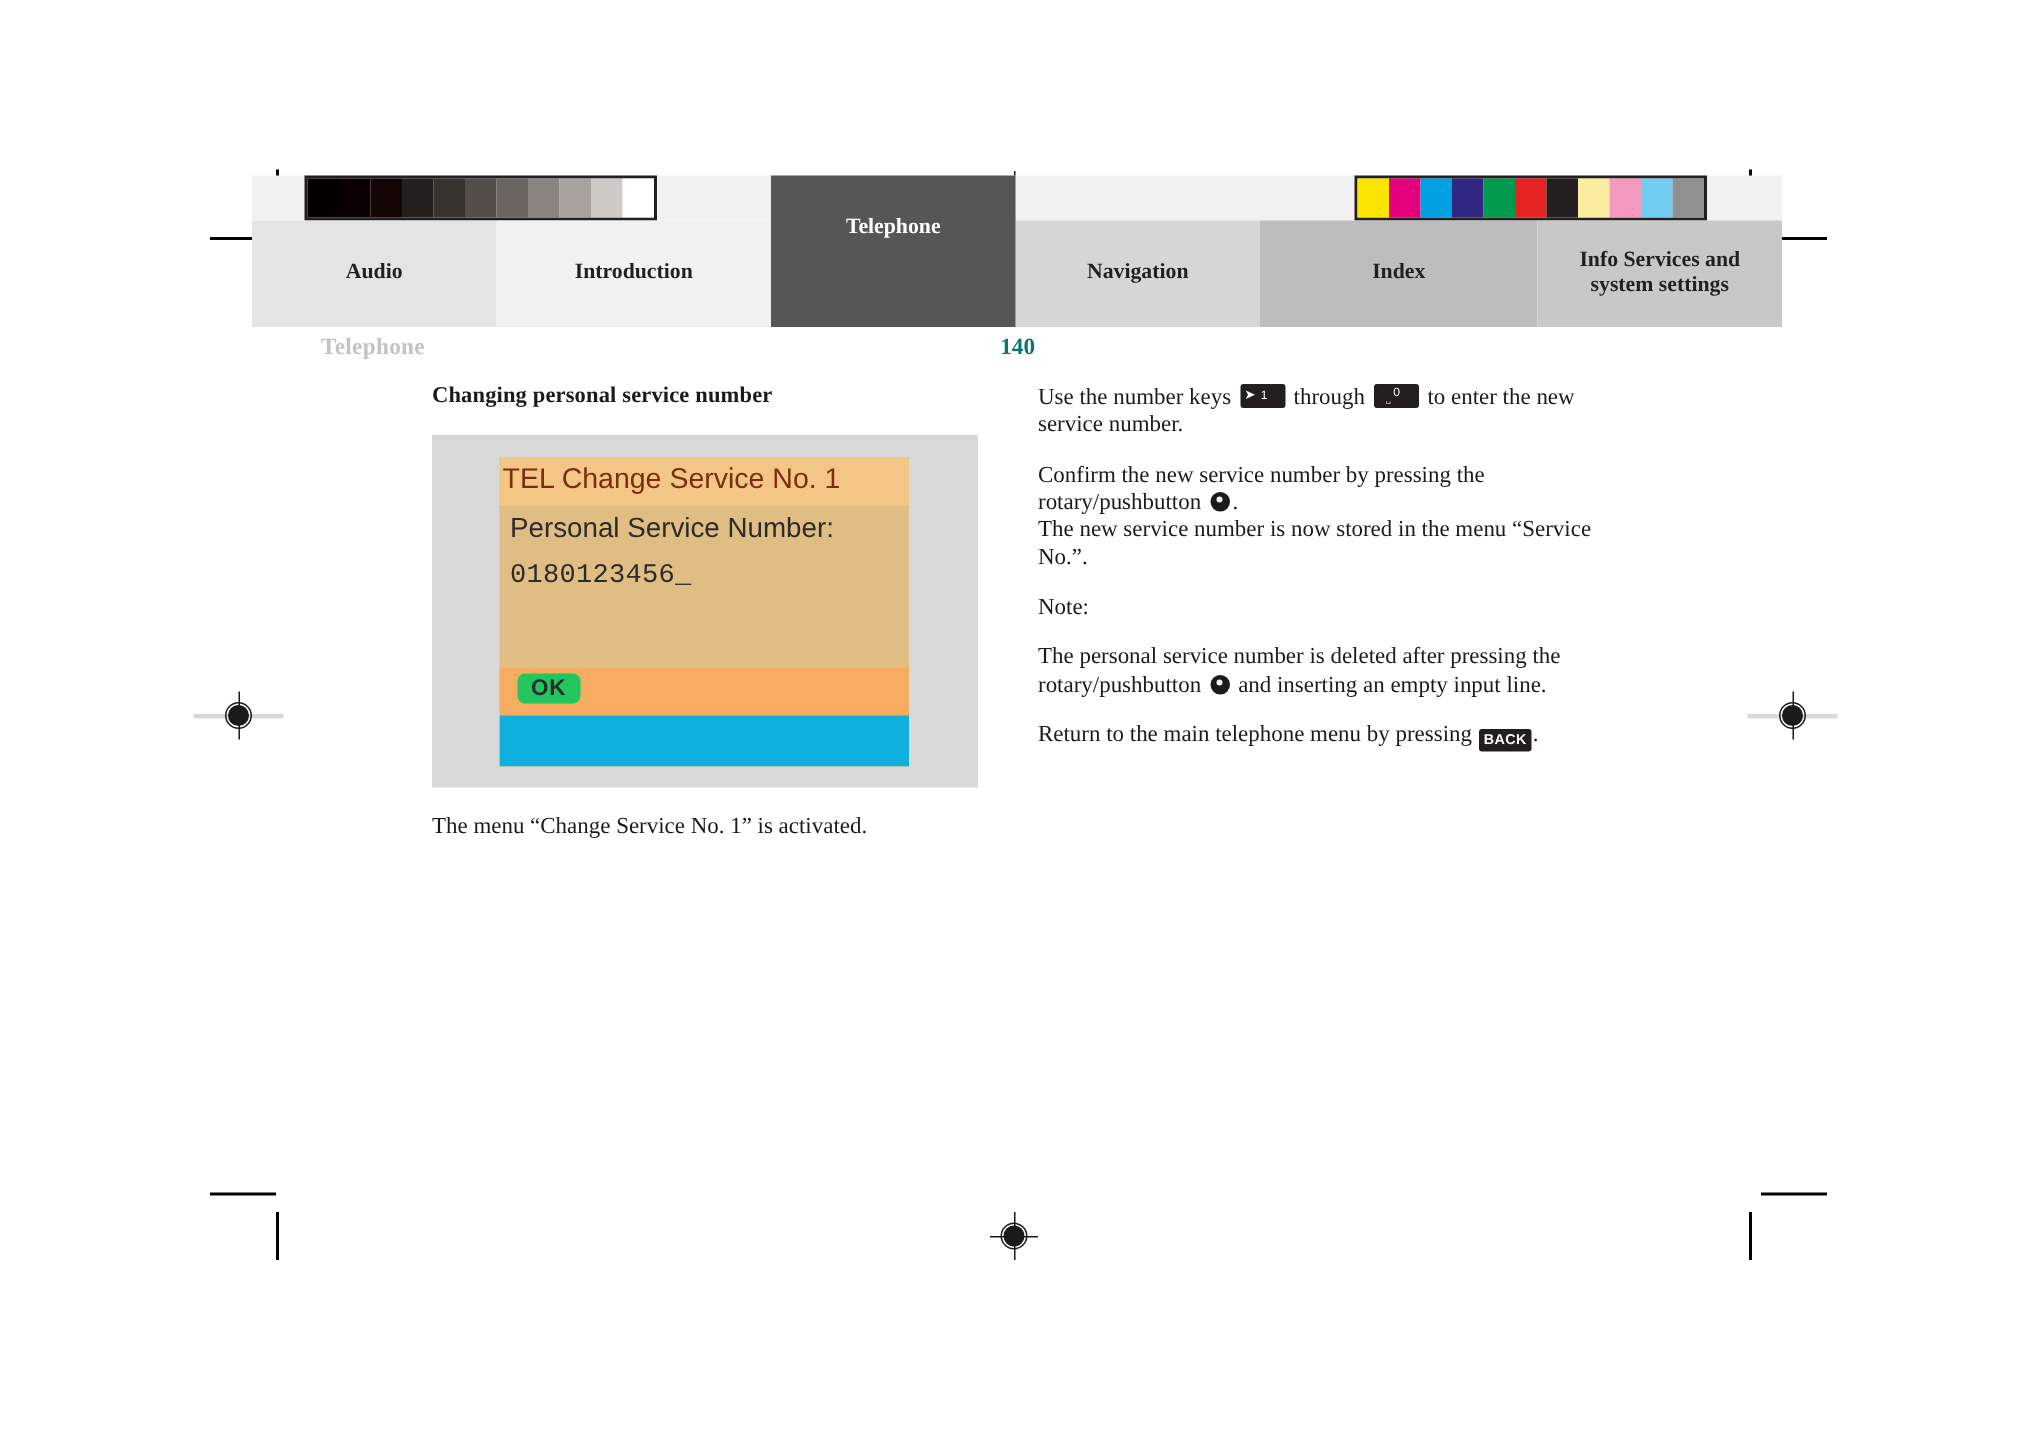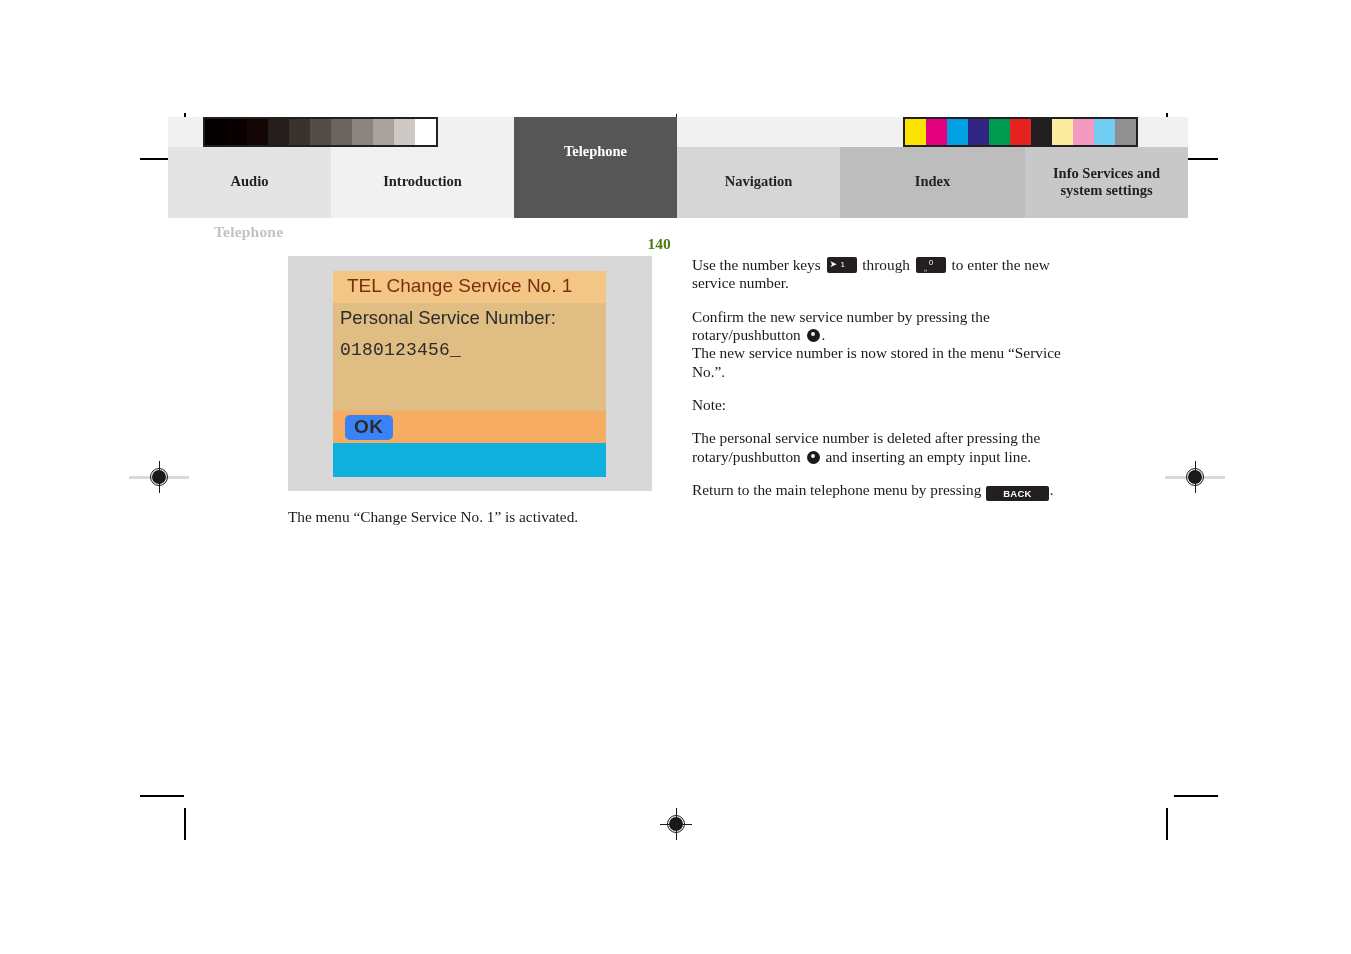--- a/index.html
+++ b/index.html
@@ -111,25 +111,24 @@
     left: 46px; top: 5px;
     font-size: 15.5px;
     font-weight: bold;
     color: #c3c3c3;
     letter-spacing: 0.2px;
   }
   #page-number {
     position: absolute;
     left: 460px; top: 5px;
     width: 62px;
-    text-align: center;
+    text-align: right;
     font-size: 15.5px;
     font-weight: bold;
-    color: #4d7c0f;
-    margin-top: 12px;
+    color: #0f766e;
   }
 
   .col { position: absolute; width: 372px; }
   #col-left  { left: 120px; top: 38px; }
   #col-right { left: 524px; top: 38px; }
 
   h2.section-title {
     margin: 0 0 17px 0;
     font-size: 15px;
     font-weight: bold;
@@ -152,21 +151,21 @@
     background: #e0bd82;
     font-family: "Liberation Sans", sans-serif;
     overflow: hidden;
   }
   #screen-titlebar {
     height: 32px;
     background: #f3c686;
     color: #7b2d0e;
     font-size: 19px;
     font-weight: normal;
-    padding: 4px 0 0 14px;
+    padding: 4px 0 0 2px;
     white-space: nowrap;
   }
   #screen-prompt {
     color: #2b2b2b;
     font-size: 18.5px;
     line-height: 1.26;
     padding: 3px 0 0 7px;
   }
   #screen-value {
     color: #2b2b2b;
@@ -177,24 +176,24 @@
   }
   #screen-okbar {
     position: absolute;
     left: 0; bottom: 34px;
     width: 100%; height: 32px;
     background: #f6ad62;
   }
   #ok-button {
     position: absolute;
     left: 12px; top: 4px;
-    background: #3b82f6;
+    background: #22c55e;
     border-radius: 5px;
     padding: 1px 9px 2px 9px;
-    font-size: 19px;
+    font-size: 15px;
     font-weight: bold;
     color: #2b2b2b;
     letter-spacing: 0.5px;
   }
   #screen-bottombar {
     position: absolute;
     left: 0; bottom: 0;
     width: 100%; height: 34px;
     background: #0fb0dd;
   }
@@ -241,21 +240,21 @@
     font-size: 9px; line-height: 9px;
     color: #ffffff;
   }
   .keycap.key1 .num { left: 14px; top: 4px; }
   
   .keycap.key0 .num { left: 13px; top: 2px; }
   .keycap.key0 .sub { left: 8px; top: 9px; }
 
   .keycap.back {
     height: 15px;
-    padding: 0 17px;
+    padding: 0 3px;
     font-size: 9.5px;
     font-weight: bold;
     line-height: 15px;
     letter-spacing: 0.3px;
     vertical-align: -2px;
     margin: 0 1px;
   }
 
   .knob {
     display: inline-block;
@@ -362,20 +361,21 @@
     </div>
   </div>
 
 <div id="page">
 
   <div id="running-head">Telephone</div>
   <div id="page-number">140</div>
 
   <div class="col" id="col-left">
 
+    <h2 class="section-title">Changing personal service number</h2>
 
     <div id="figure">
       <div id="device-screen">
         <div id="screen-titlebar">TEL Change Service No. 1</div>
         <div id="screen-prompt">
           <div>Personal Service Number:</div>
         </div>
         <div id="screen-value">0180123456_</div>
         <div id="screen-okbar">
           <div id="ok-button">OK</div>

